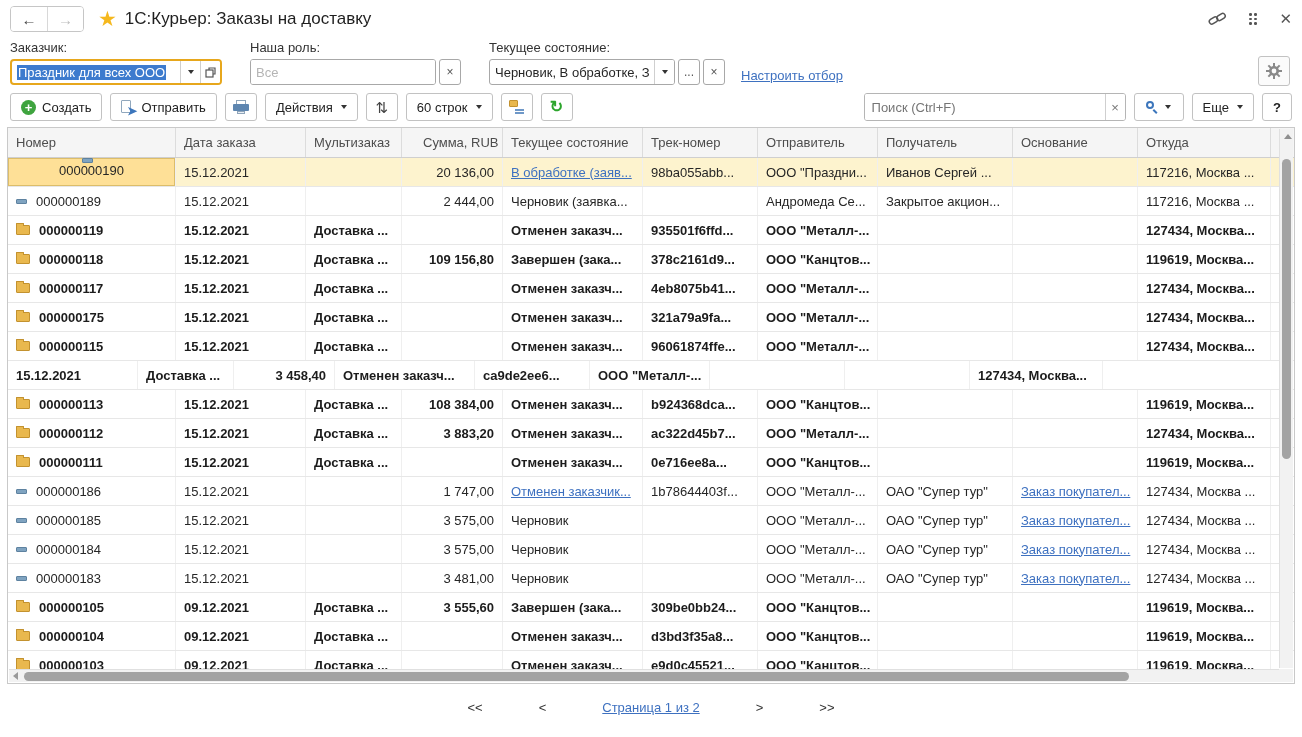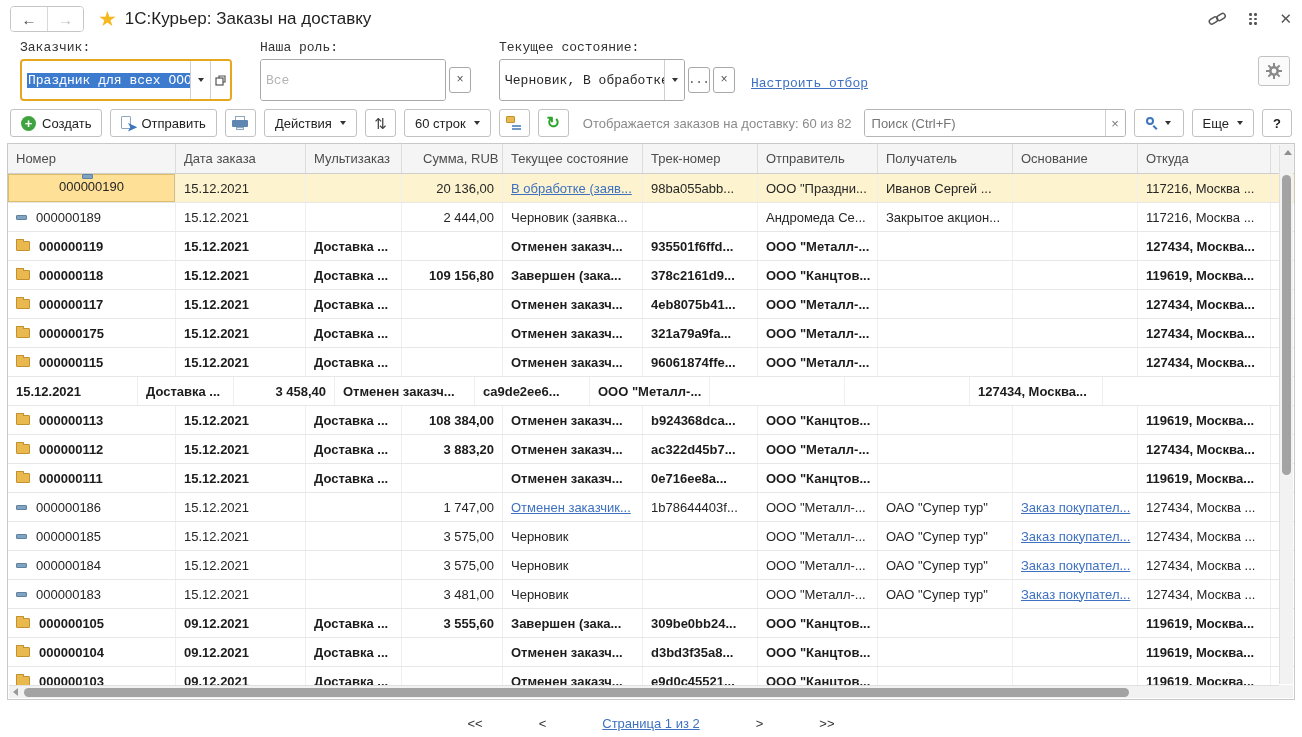--- a/index.html
+++ b/index.html
@@ -13,26 +13,26 @@
   .navbtn.disabled { color:#bdbdbd; }
   .star { color:#f5b81e; font-size:21px; margin:0 8px 0 14px; }
   .wtitle { font-size:17px; color:#1f1f1f; }
   .titlebar-right { margin-left:auto; display:flex; align-items:center; gap:22px; }
   .tico { color:#555; display:flex; align-items:center; justify-content:center; }
   .dots6 { display:grid; grid-template-columns:3px 3px; grid-gap:2px; }
   .dots6 i { width:2.5px; height:2.5px; background:#555; border-radius:50%; }
   .closex { font-size:15px; color:#555; }
 
   
-  .filters { position:relative; padding:2px 20px 6px;font-family:Liberation Mono, monospace; }
+  .filters { position:relative; padding:2px 10px 6px; }
   .flabel { color:#333; margin-bottom:4px; }
   .frow { display:flex; align-items:flex-start; }
   .fgroup { margin-right:28px; }
   .fctrl { display:flex; align-items:center; }
-  .fieldbox { display:flex; align-items:stretch; height:42px; border:1px solid #a8a8a8; border-radius:3px; background:#fff; overflow:hidden; }
+  .fieldbox { display:flex; align-items:stretch; height:26px; border:1px solid #a8a8a8; border-radius:3px; background:#fff; overflow:hidden; }
   .fieldbox.focused { border:2px solid #e7a71c; border-radius:4px; }
   .fakeinput { display:flex; align-items:center; padding:0 5px; white-space:nowrap; overflow:hidden; }
   .sel { background:#3d7bce; color:#fff; padding:0 1px; }
   .fieldbox input { border:none; outline:none; height:100%; padding:0 5px; font:inherit; color:#4d7c0f; }
   .fieldbox input::placeholder { color:#b5b5b5; }
   .fbtn { width:20px; display:flex; align-items:center; justify-content:center; border-left:1px solid #cfcfcf; background:#fff; cursor:default; }
   .caret { width:0; height:0; border-left:3.5px solid transparent; border-right:3.5px solid transparent; border-top:4.5px solid #333; }
   .sqbtn { width:22px; height:26px; margin-left:3px; border:1px solid #a8a8a8; border-radius:3px; background:#fff; display:flex; align-items:center; justify-content:center; color:#555; font-size:12px; }
   .link { color:#3e71c0; text-decoration:underline; cursor:pointer; white-space:nowrap; }
   .cfglink { margin:6px 0 0 0; align-self:center; }
@@ -227,21 +227,20 @@
   <div class="tbtn iconbtn">
     <span class="hierico">
         <span class="fold"></span>
         <span class="l1"></span>
         <span class="l2"></span>
       </span>
   </div>
   <div class="tbtn iconbtn">
     <span class="refr">↻</span>
   </div>
-  <span class="statustext">Отображается заказов на доставку: 60 из 82</span>
   <div class="searchwrap">
     <div class="searchbox">
       <input type="text" placeholder="Поиск (Ctrl+F)" style="">
       <div class="fbtn">×</div>
     </div>
     <div class="tbtn qbtn">
       <span class="lens">
           <span class="c"></span>
           <span class="h"></span>
         </span>

